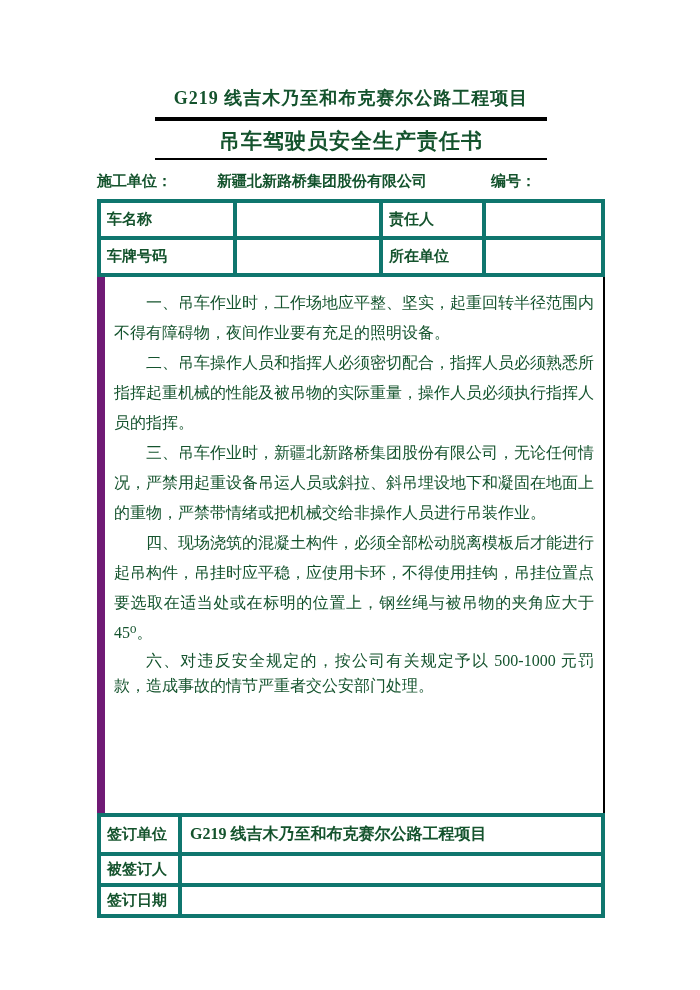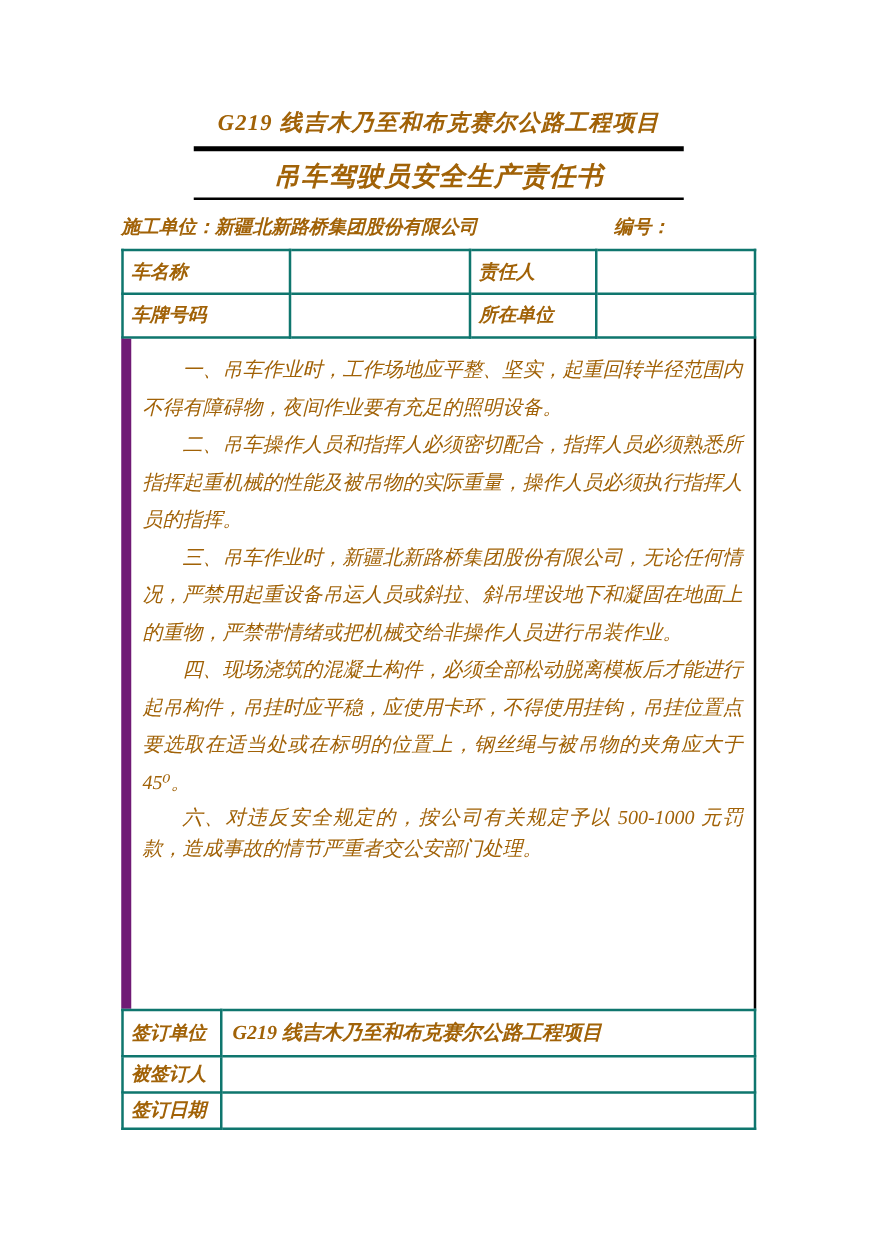--- a/index.html
+++ b/index.html
@@ -1,23 +1,22 @@
 <!DOCTYPE html>
 <html><head>
 <meta charset="utf-8">
 <style>
   html, body { margin:0; padding:0; background:#ffffff; }
   .sheet {
     position:relative;
     width:700px; height:990px;
     background:#ffffff;
-    color:#a16207;
+    color:#14532d;
     font-family:"Liberation Serif", "DejaVu Serif", serif;
     overflow:hidden;
-    font-style:italic;
   }
   .content {
     position:absolute;
     left:97px; top:86px;
     width:508px;
   }
   .title-main {
     text-align:center;
     font-weight:bold;
     font-size:18px;
@@ -35,26 +34,27 @@
     letter-spacing:1px;
   }
   .rule-thin { width:392px; height:2px; margin-top:6px; }
   .header-row {
     display:flex;
     align-items:baseline;
     margin-top:12px;
     margin-bottom:8px;
     font-size:15px;
     font-weight:bold;
+    gap:45px;
   }
   .number-label { margin-left:auto; margin-right:69px; }
 
   table { border-collapse:collapse; width:508px; table-layout:fixed; }
   td {
-    border:2px solid #0f766e;
+    border:4px solid #0f766e;
     vertical-align:middle;
     font-size:15px;
     padding:0 0 0 6px;
   }
   .info-table td { height:33px; }
   .info-table .lbl { font-weight:bold; }
   .w1 { width:126px; }
   .w2 { width:136px; }
   .w3 { width:93px;border-radius:15px; }
   .w4 { width:auto; }

